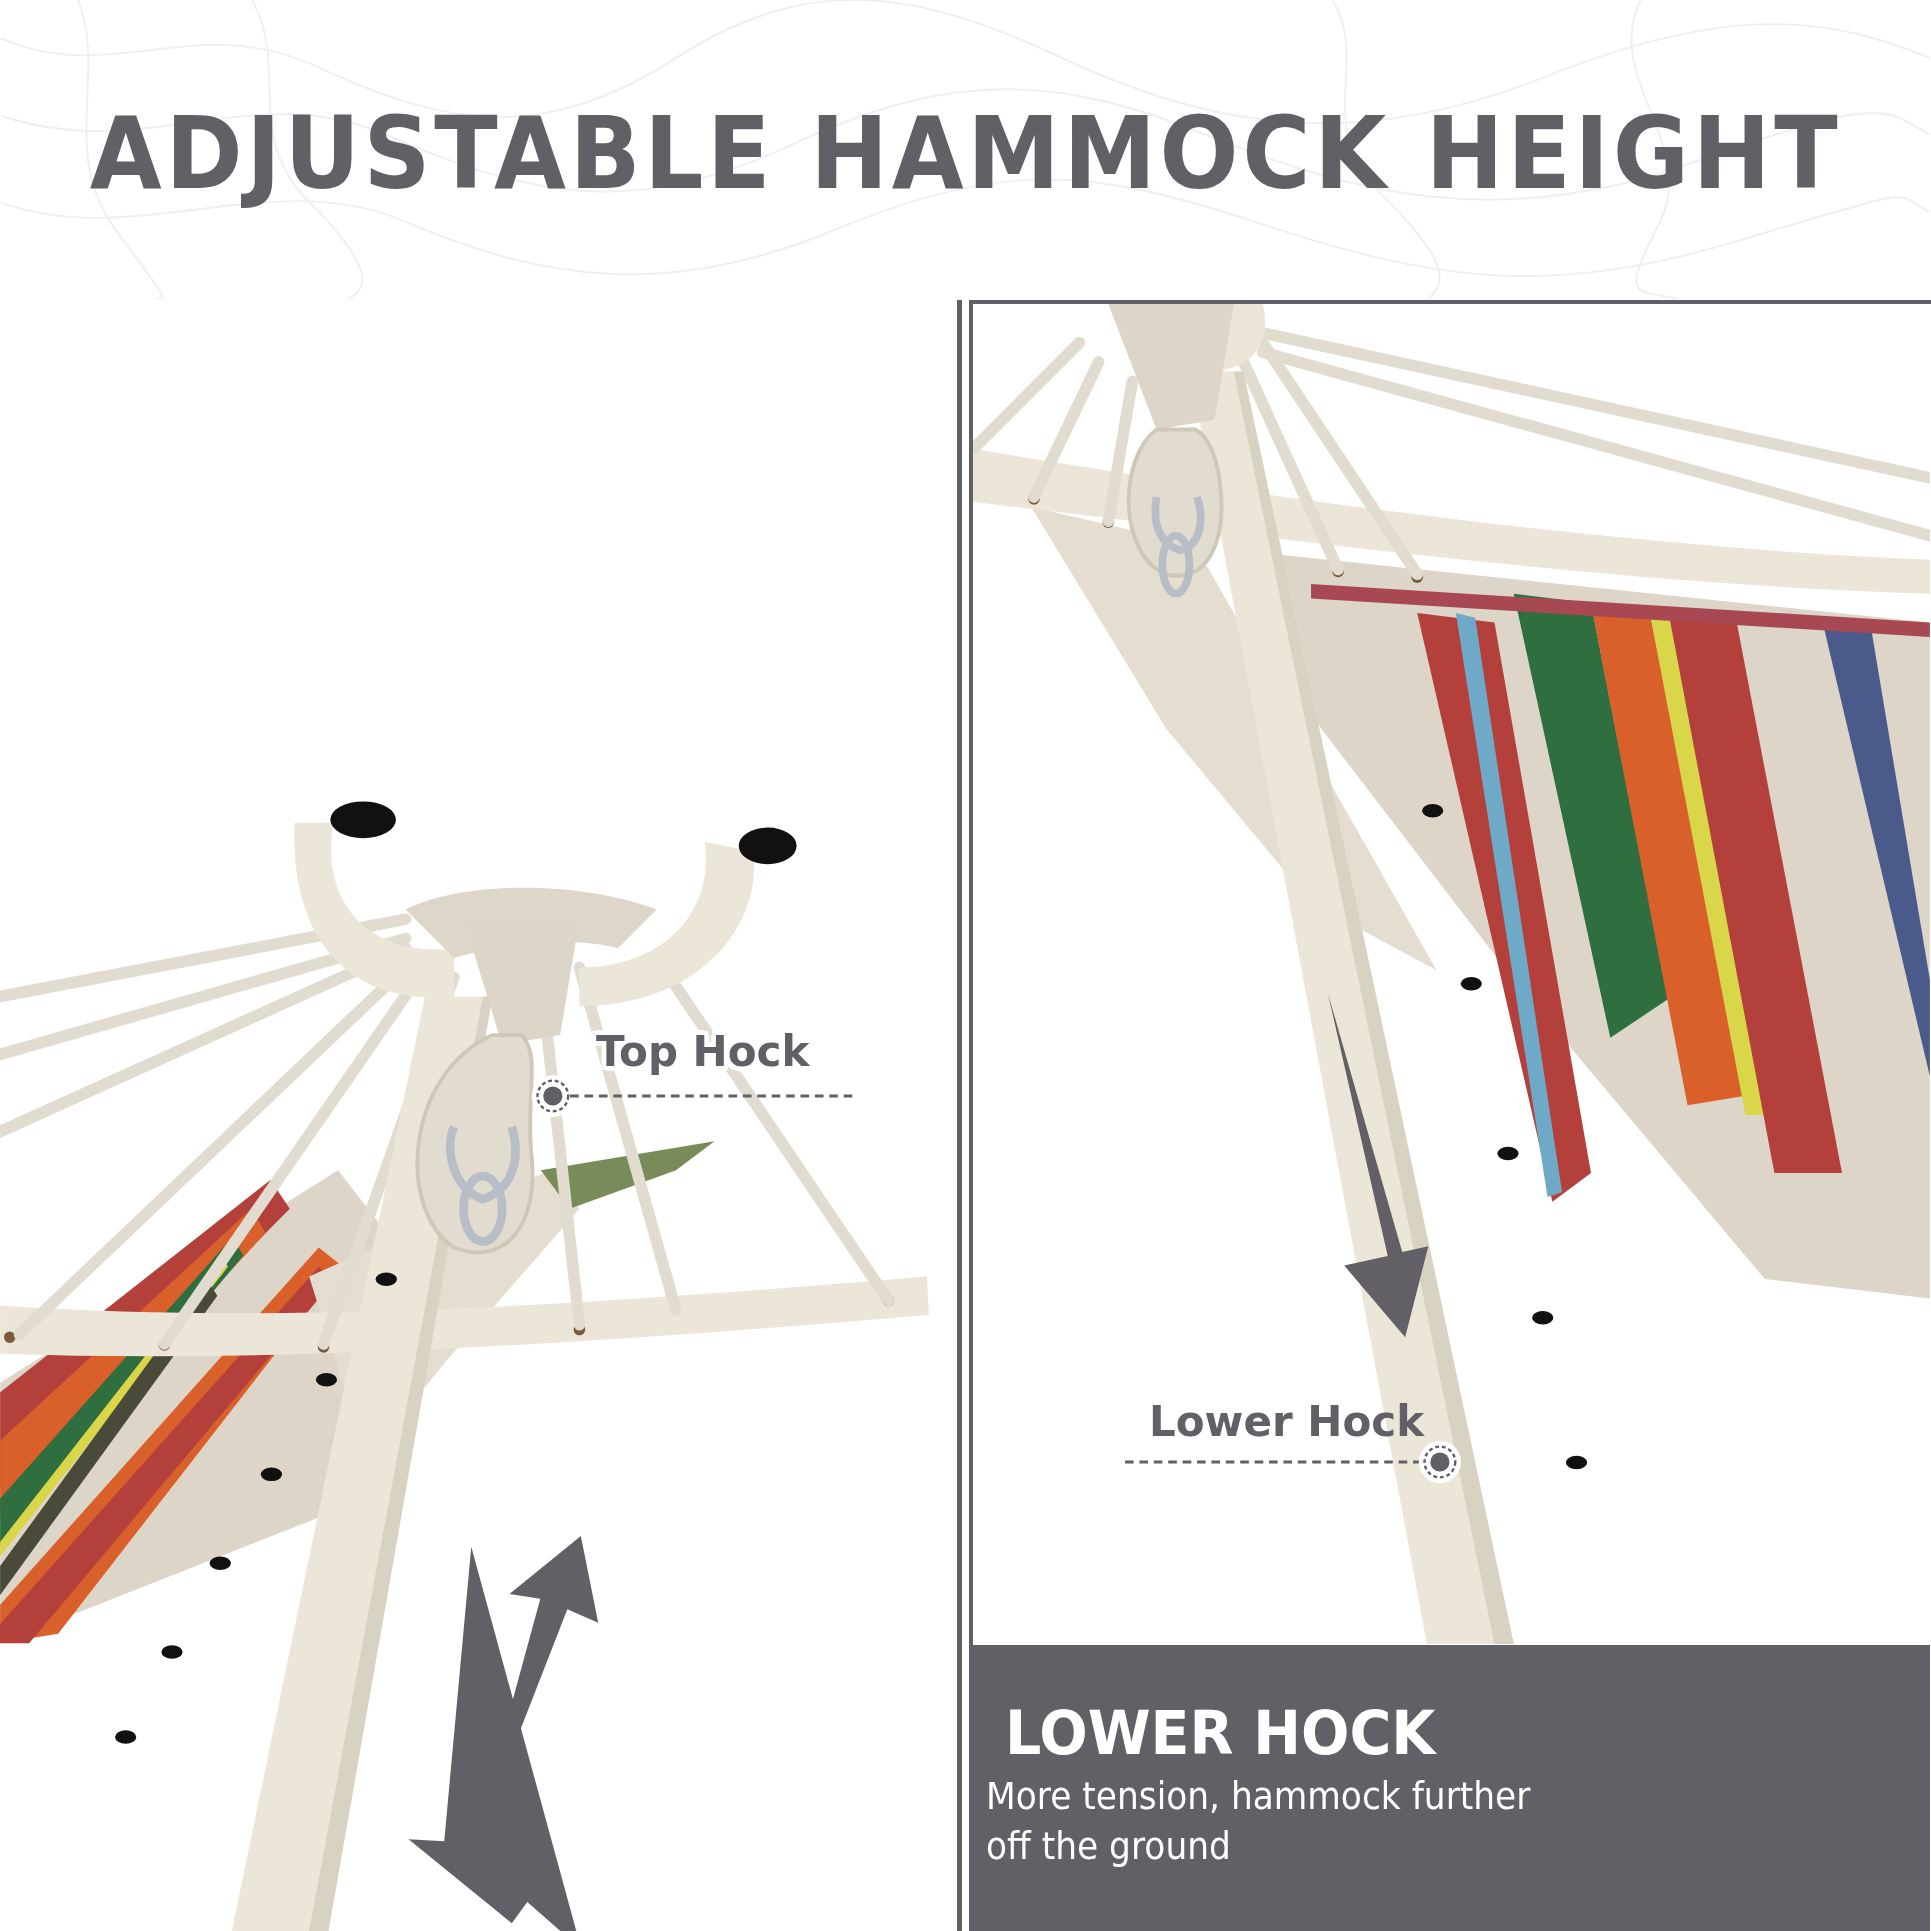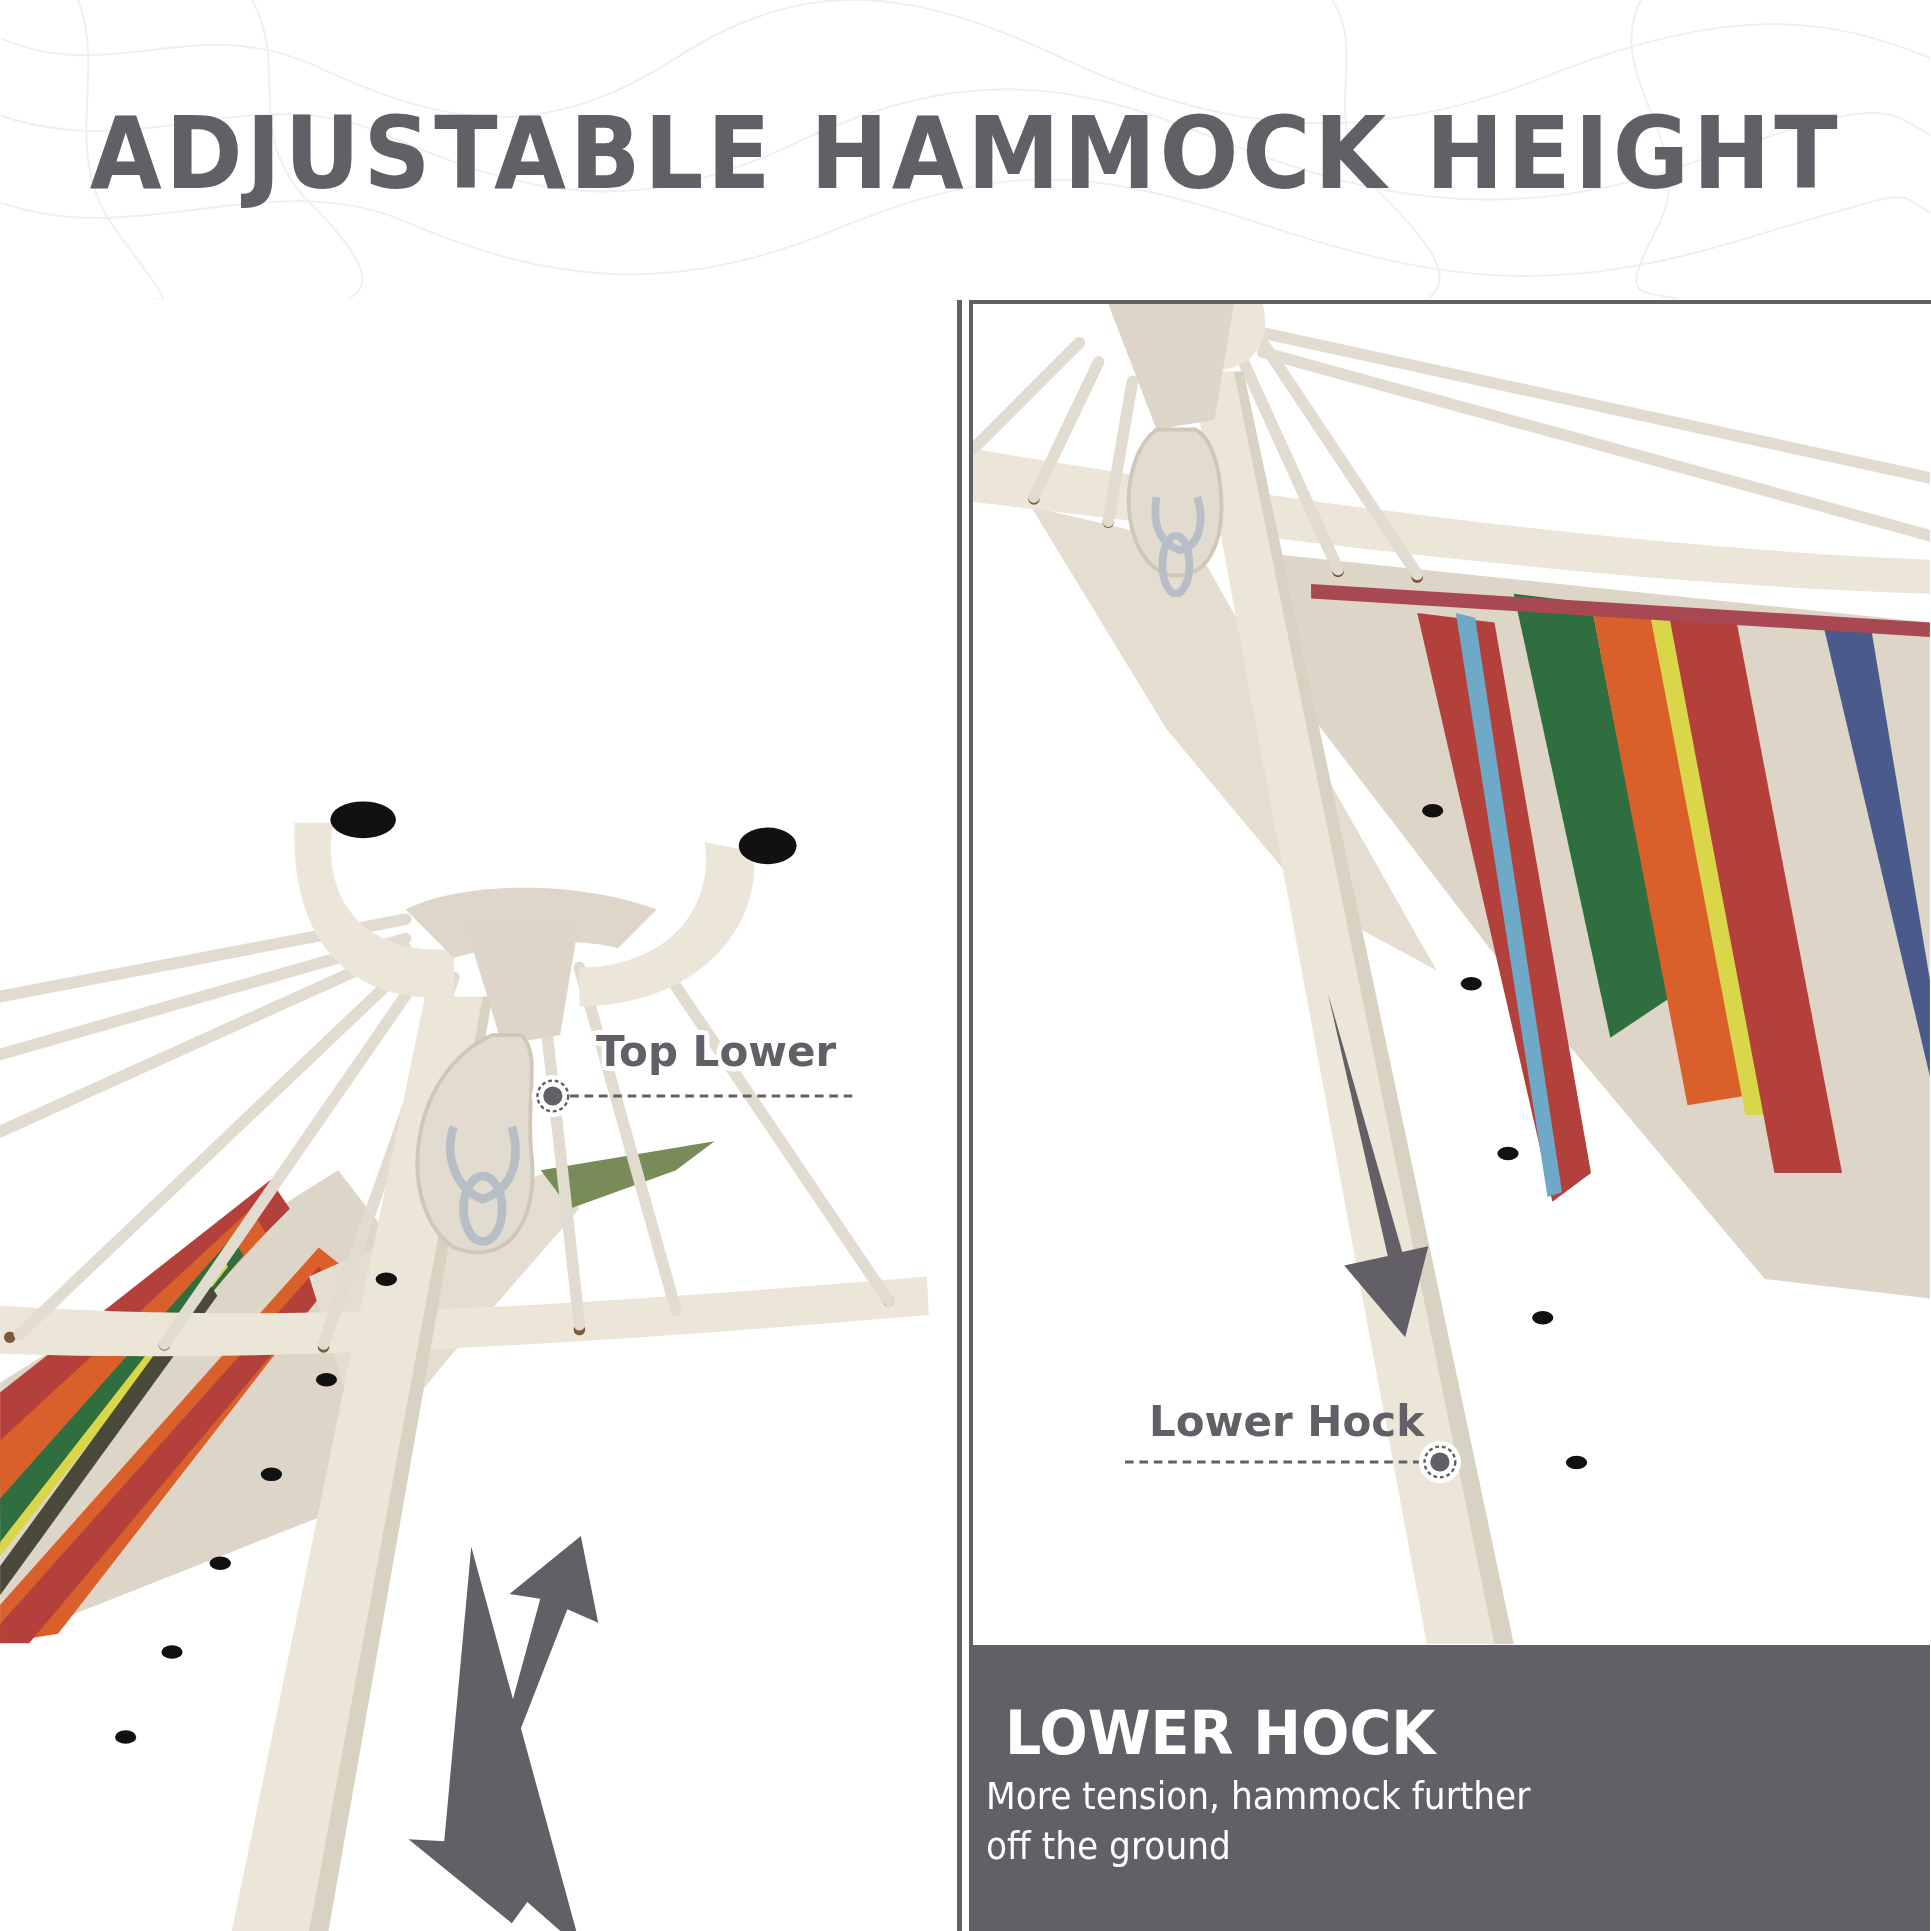--- a/index.html
+++ b/index.html
@@ -132,21 +132,21 @@
       <ellipse cx="500" cy="640" rx="20" ry="34"></ellipse>
     </g>
 
     <polygon points="488,990 460,1295 423,1293 530,1380 546,1358 602,1407" fill="#625f66" transform="rotate(0)"></polygon>
   </svg>
 
   <svg style="position:absolute; left:463px; top:1236px;" width="145" height="328" viewBox="0 0 150 340">
     <polygon points="5,340 80,65 48,60 122,0 140,90 108,76" fill="#625f66"></polygon>
   </svg>
 
-  <div class="callout outlined" style="left:596px; top:731px;">Top Lower</div>
+  <div class="callout outlined" style="left:596px; top:731px;">Top Hock</div>
   <svg style="position:absolute; left:526px; top:772px;" width="333" height="48" viewBox="0 0 345 50">
     <circle cx="27" cy="25" r="22" fill="#ffffff"></circle>
     <circle cx="27" cy="25" r="16" fill="none" stroke="#625f66" stroke-width="2.5" stroke-dasharray="4 3"></circle>
     <circle cx="27" cy="25" r="10" fill="#625f66"></circle>
     <line x1="45" y1="25" x2="340" y2="25" stroke="#625f66" stroke-width="3" stroke-dasharray="9 6"></line>
   </svg>
 </div>
 <div class="left-vline"></div>
 
 <div class="right-panel">

